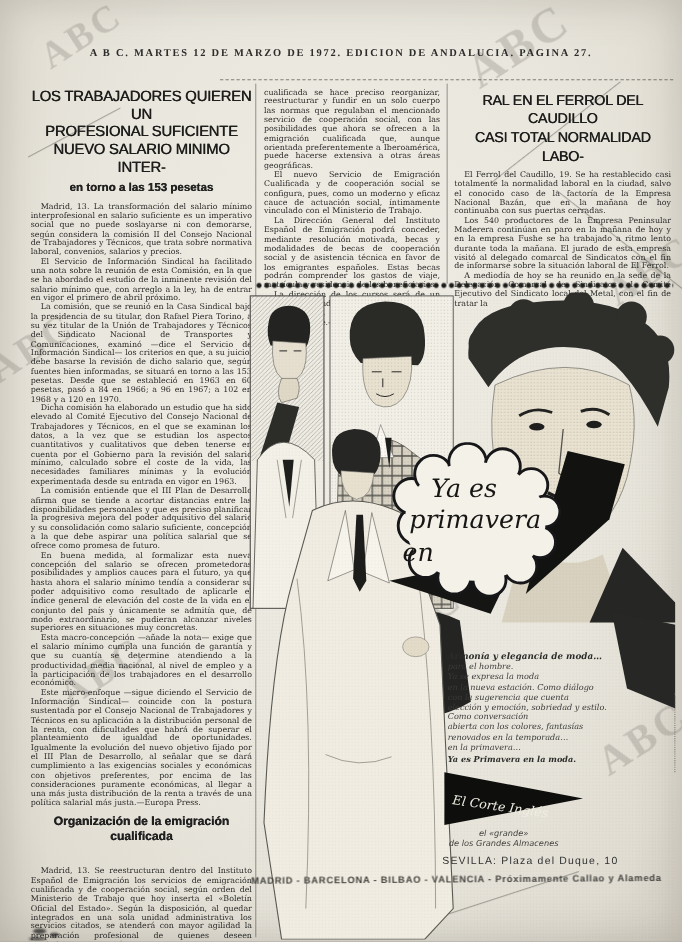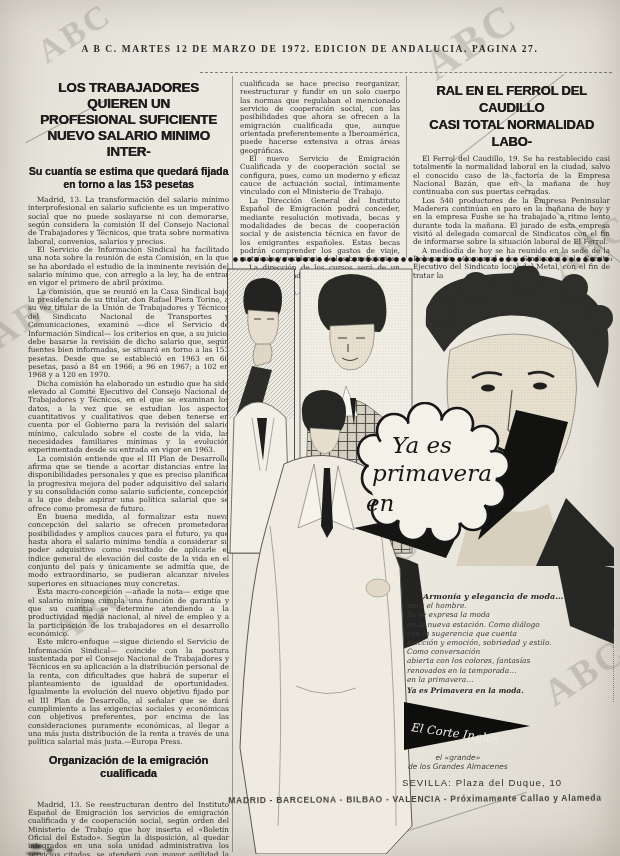--- a/index.html
+++ b/index.html
@@ -24,21 +24,21 @@
   .vrule{position:absolute;width:1px;background:rgba(40,40,38,.42);filter:blur(.2px);}
   .chain{position:absolute;left:232px;top:256px;width:380px;height:7px;
        background-image:radial-gradient(circle at 3.5px 3.5px,#1c1c1a 1.7px,rgba(30,30,28,.4) 2.4px,transparent 2.8px);
        background-size:7px 7px;filter:blur(.25px);}
   
   .col{position:absolute;color:#262624;}
   .bodytext p{margin:0;text-indent:9px;font-size:7.2px;line-height:8.35px;
        text-align:justify;font-family:"DejaVu Serif",serif;color:#2a2a28;
        filter:blur(.22px);word-spacing:.2px;}
   .bodytext p.noindent{text-indent:0;}
-  .headline{font-family:"Liberation Sans",sans-serif;font-weight:bold;text-align:center;
+  .headline{font-family:"Liberation Sans",sans-serif;font-weight:normal;text-align:center;
        color:#1d1d1b;filter:blur(.2px);}
   .headline span{display:block;}
   .hl-left{font-size:13.5px;line-height:16px;letter-spacing:-.2px;
        text-shadow:.45px 0 0 currentColor;}
   .subhead{font-family:"Liberation Sans",sans-serif;font-weight:bold;text-align:center;
        font-size:10.5px;line-height:12.5px;color:#222220;margin:5px 0 6px 0;
        filter:blur(.2px);text-shadow:.3px 0 0 currentColor;}
   .subhead span{display:block;}
   .sect-head{font-family:"Liberation Sans",sans-serif;font-weight:bold;text-align:center;
        font-size:11px;line-height:13.5px;color:#202020;margin:7px 0 20px 0;
@@ -53,21 +53,21 @@
   .cloud-text{position:absolute;font-family:"DejaVu Serif",serif;font-style:italic;
        color:#161614;filter:blur(.2px);}
   .ct1{left:48px;top:30px;font-size:23px;}
   .ct2{left:28px;top:58px;font-size:23px;}
   .ct3{left:22px;top:88px;font-size:23px;}
   .pennant-big{position:absolute;left:468px;top:408px;}
   .pennant-tail{position:absolute;left:350px;top:500px;}
   .ad-copy{position:absolute;left:407px;top:592px;width:195px;
        font-family:"DejaVu Serif",serif;font-style:italic;font-size:7.4px;
        line-height:9.2px;color:#3a3a38;filter:blur(.25px);}
-  .ad-copy .lead{font-weight:bold;font-size:8px;color:#2c2c2a;margin-left:16px;}
+  .ad-copy .lead{font-weight:bold;font-size:8px;color:#2c2c2a;}
   .ad-copy .last{font-weight:bold;margin-top:2px;color:#2c2c2a;}
   .ad-copy div{white-space:nowrap;}
   .logo-pennant{position:absolute;left:402px;top:700px;}
   .tagline{position:absolute;left:408px;top:753px;font-family:"DejaVu Sans",sans-serif;
        font-style:italic;font-size:7.5px;line-height:9px;color:#44443f;filter:blur(.25px);text-align:center;}
   .address{position:absolute;left:402px;top:777px;font-family:"Liberation Sans",sans-serif;
        font-size:9.5px;letter-spacing:1.1px;color:#303030;filter:blur(.25px);text-align:center;}
   .cities{position:absolute;left:195px;top:794px;width:440px;text-align:center;
        font-family:"Liberation Sans",sans-serif;font-weight:bold;font-size:8.5px;
        letter-spacing:.7px;color:#42423e;filter:blur(.35px);transform:rotate(-.4deg);}
@@ -99,21 +99,20 @@
   <div class="vrule" style="left:406px;top:76px;height:182px;"></div>
   <div class="chain"></div>
 
   <div class="col bodytext" style="left:28px;top:80px;width:201px;">
     <div class="headline hl-left">
       <span>LOS TRABAJADORES QUIEREN UN</span>
       <span>PROFESIONAL SUFICIENTE</span>
       <span>NUEVO SALARIO MINIMO INTER-</span>
     </div>
     <div class="subhead">
-      <span>Su cuantía se estima que quedará fijada</span>
       <span>en torno a las 153 pesetas</span>
     </div>
     <p>Madrid, 13. La transformación del salario mínimo interprofesional en salario suficiente es un imperativo social que no puede soslayarse ni con demorarse, según considera la comisión II del Consejo Nacional de Trabajadores y Técnicos, que trata sobre normativa laboral, convenios, salarios y precios.</p>
     <p>El Servicio de Información Sindical ha facilitado una nota sobre la reunión de esta Comisión, en la que se ha abordado el estudio de la inminente revisión del salario mínimo que, con arreglo a la ley, ha de entrar en vigor el primero de abril próximo.</p>
     <p>La comisión, que se reunió en la Casa Sindical bajo la presidencia de su titular, don Rafael Piera Torino, a su vez titular de la Unión de Trabajadores y Técnicos del Sindicato Nacional de Transportes y Comunicaciones, examinó —dice el Servicio de Información Sindical— los criterios en que, a su juicio, debe basarse la revisión de dicho salario que, según fuentes bien informadas, se situará en torno a las 153 pesetas. Desde que se estableció en 1963 en 60 pesetas, pasó a 84 en 1966; a 96 en 1967; a 102 en 1968 y a 120 en 1970.</p>
     <p>Dicha comisión ha elaborado un estudio que ha sido elevado al Comité Ejecutivo del Consejo Nacional de Trabajadores y Técnicos, en el que se examinan los datos, a la vez que se estudian los aspectos cuantitativos y cualitativos que deben tenerse en cuenta por el Gobierno para la revisión del salario mínimo, calculado sobre el coste de la vida, las necesidades familiares mínimas y la evolución experimentada desde su entrada en vigor en 1963.</p>
     <p>La comisión entiende que el III Plan de Desarrollo afirma que se tiende a acortar distancias entre las disponibilidades personales y que es preciso planificar la progresiva mejora del poder adquisitivo del salario y su consolidación como salario suficiente, concepción a la que debe aspirar una política salarial que se ofrece como promesa de futuro.</p>
     <p>En buena medida, al formalizar esta nueva concepción del salario se ofrecen prometedoras posibilidades y amplios cauces para el futuro, ya que hasta ahora el salario mínimo tendía a considerar su poder adquisitivo como resultado de aplicarle el índice general de elevación del coste de la vida en el conjunto del país y únicamente se admitía que, de modo extraordinario, se pudieran alcanzar niveles superiores en situaciones muy concretas.</p>
     <p>Esta macro-concepción —añade la nota— exige que el salario mínimo cumpla una función de garantía y que su cuantía se determine atendiendo a la productividad media nacional, al nivel de empleo y a la participación de los trabajadores en el desarrollo económico.</p>
     <p>Este micro-enfoque —sigue diciendo el Servicio de Información Sindical— coincide con la postura sustentada por el Consejo Nacional de Trabajadores y Técnicos en su aplicación a la distribución personal de la renta, con dificultades que habrá de superar el planteamiento de igualdad de oportunidades. Igualmente la evolución del nuevo objetivo fijado por el III Plan de Desarrollo, al señalar que se dará cumplimiento a las exigencias sociales y económicas con objetivos preferentes, por encima de las consideraciones puramente económicas, al llegar a una más justa distribución de la renta a través de una política salarial más justa.—Europa Press.</p>

